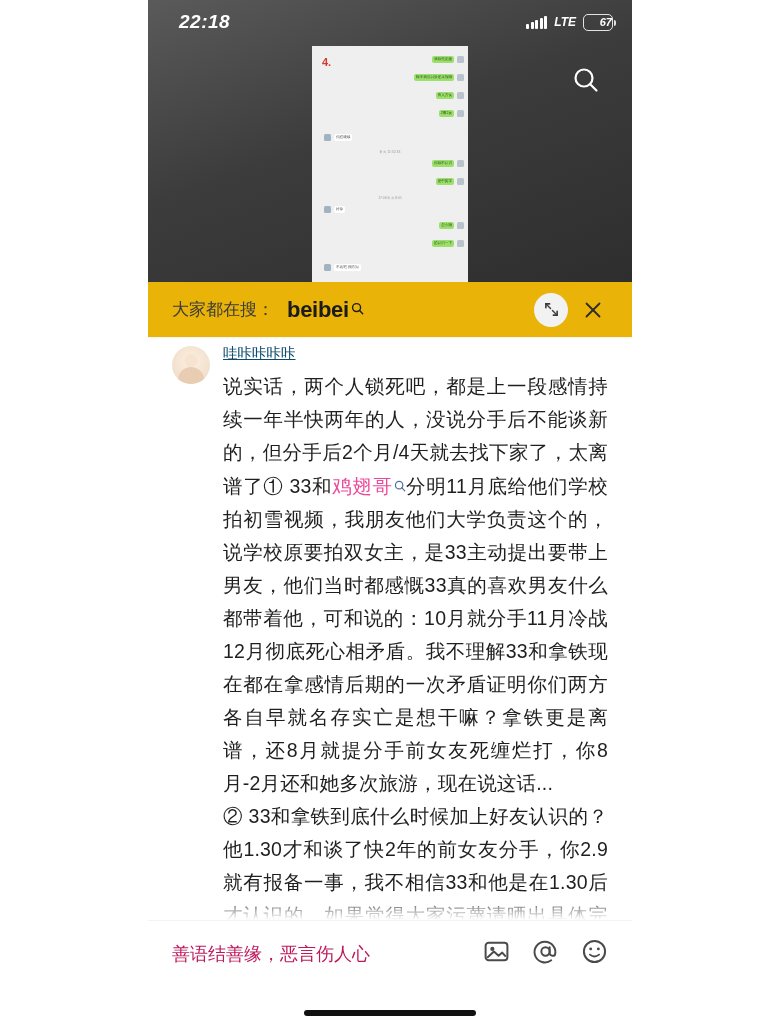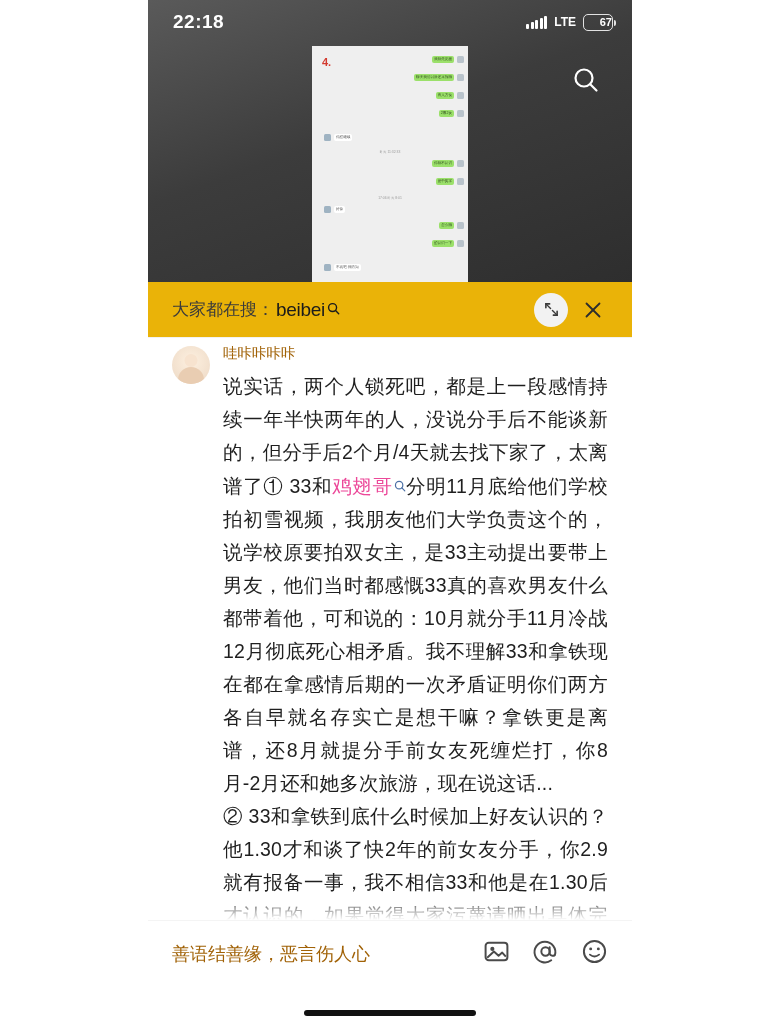--- a/index.html
+++ b/index.html
@@ -28,27 +28,28 @@
   
   .media {
     position: relative;
     width: 484px;
     height: 282px;
     background: linear-gradient(160deg, #5a5a5a 0%, #3c3c3c 45%, #2e2e2e 100%);
     overflow: hidden;
   }
   .statusbar {
     position: absolute;
-    top: 0; left: 6px; right: 0;
+    top: 0; left: 12px; right: 0;
     height: 44px;
     display: flex;
     align-items: center;
     justify-content: space-between;
     padding: 0 19px;
     color: #ffffff;
+    font-style: italic;
   }
   .clock {
     font-size: 19px;
     font-weight: bold;
     letter-spacing: 0.5px;
   }
   .status-right {
     display: flex;
     align-items: center;
     gap: 7px;
@@ -158,24 +159,24 @@
     height: 56px;
     padding: 0 22px 0 24px;
     background: #eab308;
     border-bottom: 1px solid #f2f2f2;
   }
   .hotsearch .label {
     font-size: 17px;
     color: #3b3b3b;
   }
   .hotsearch .kw {
-    font-size: 19px;
-    font-weight: normal;
+    font-size: 22px;
+    font-weight: bold;
     color: #1b1b1b;
-    margin-left: 2px;
+    margin-left: 13px;
     letter-spacing: -0.3px;
   }
   .kw-icon { margin-left: 2px; vertical-align: 2px; }
   .hotsearch .spacer { flex: 1; }
   .round-btn {
     width: 34px;
     height: 34px;
     border-radius: 50%;
     background: #f2f2f2;
     display: flex;
@@ -226,22 +227,23 @@
     position: absolute;
     left: 50%; bottom: 0;
     transform: translateX(-50%);
     width: 26px; height: 17px;
     border-radius: 13px 13px 0 0;
     background: #e9cdb2;
   }
   .cbody { margin-left: 13px; flex: 1; }
   .cuser {
     font-size: 14.5px;
-    color: #a16207;
+    color: #0c4a6e;
     margin-bottom: 7px;
+    text-decoration: underline;
   }
   .ctext {
     font-size: 19.5px;
     line-height: 33px;
     color: #1f1f1f;
     letter-spacing: 0.2px;
     text-align: justify;
   }
   .tag {
     color: #ec4899;
@@ -256,21 +258,21 @@
     height: 66px;
     background: #ffffff;
     display: flex;
     align-items: center;
     padding: 0 24px;
     border-top: 1px solid #f4f4f4;
   }
   .composer .ph {
     flex: 1;
     font-size: 18px;
-    color: #a16207;
+    color: #be185d;
   }
   .comp-icons {
     display: flex;
     align-items: center;
     gap: 22px;
     margin-left: 12px;
   }
   .home-ind {
     position: absolute;
     left: 50%;

